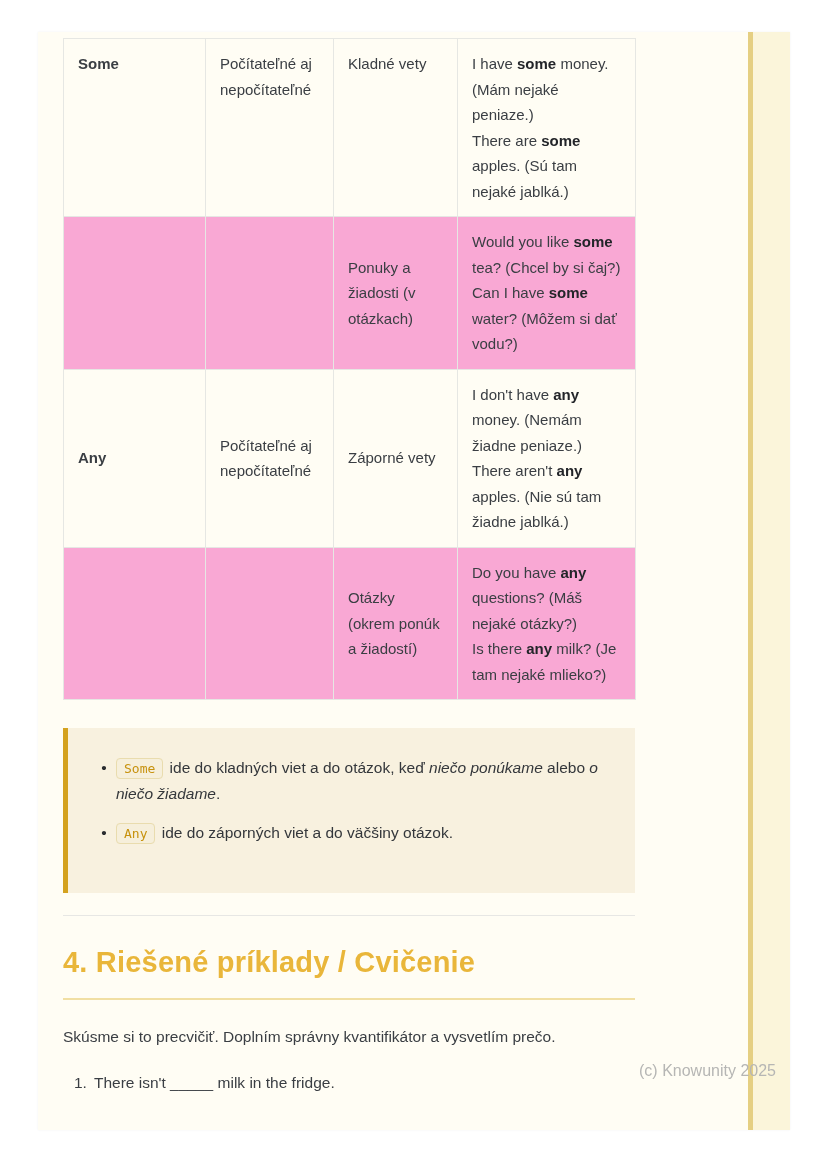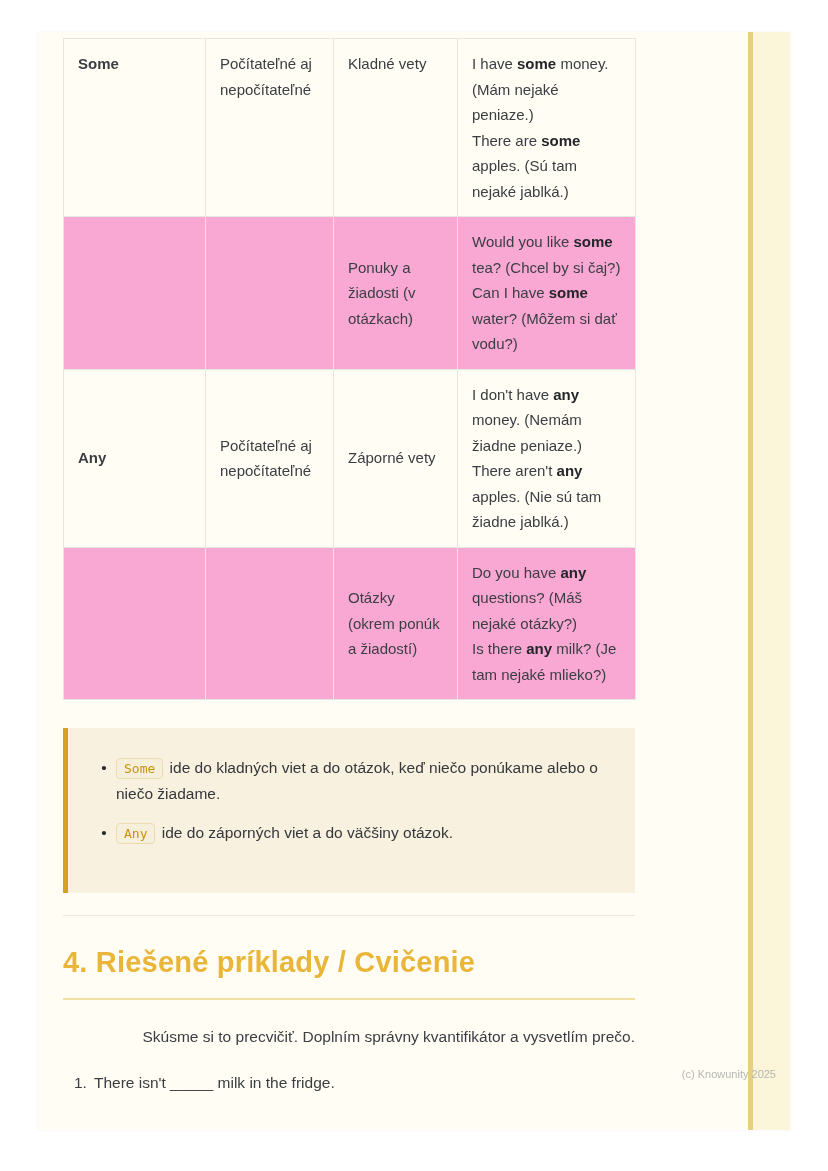--- a/index.html
+++ b/index.html
@@ -46,21 +46,21 @@
   table.grammar td {
     border: 1px solid #e6e7e3;
     padding: 12px 14px;
     vertical-align: middle;
     color: #3a3e43;
   }
   table.grammar tr.vtop td { vertical-align: top; }
   table.grammar tr.alt td { background: #f9a8d4; }
   td.qcell { font-weight: 700; color: #26282c; }
   .b { font-weight: 700; color: #232529; }
-  .i { }
+  .i { font-style: italic; }
   
   .callout {
     margin-top: 28px;
     width: 572px;
     min-height: 165px;
     background: #f8f1df;
     border-left: 5px solid #d4a21f;
     padding: 19px 24px 20px 24px;
     font-size: 15.5px;
     line-height: 1.65;
@@ -102,36 +102,35 @@
     letter-spacing: 0.2px;
     padding-bottom: 19px;
     border-bottom: 2px solid #f1dfa3;
     width: 572px;
   }
   .intro {
     margin-top: 25px;
     font-size: 15.5px;
     color: #3a3e43;
     line-height: 1.6;
-    text-align: right;
   }
   .exercise-item {
     margin-top: 24px;
     display: flex;
     font-size: 15.5px;
     color: #3a3e43;
     padding-left: 11px;
   }
   .exercise-number { margin-right: 7px; }
   
   .footer-credit {
     position: absolute;
     right: 14px;
     bottom: 50px;
-    font-size: 11px;
+    font-size: 16px;
     color: #b6b6b4;
     z-index: 2;
   }
 </style>
 </head>
 <body>
 
 <div class="page">
   <div class="side-stripe"></div>
 

